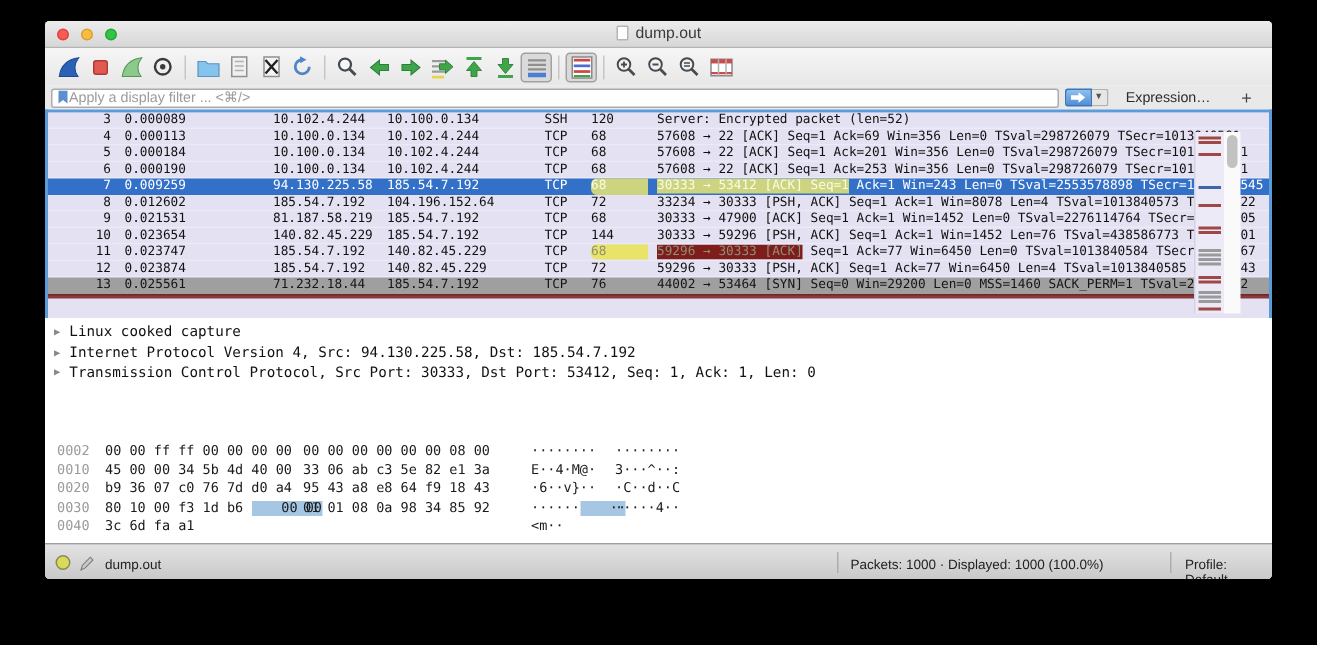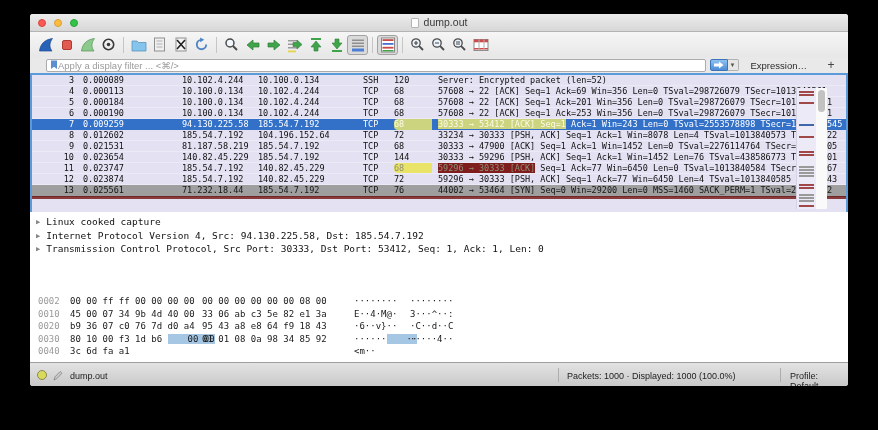--- a/index.html
+++ b/index.html
@@ -27,21 +27,21 @@
   .toolbar { height:25px; background:linear-gradient(#f6f6f6,#e7e7e7);
              display:flex; align-items:center; padding-left:5px; }
   .tbi { width:21px; height:20px; display:flex; align-items:center; justify-content:center; }
   .tsep { width:1px; height:16px; background:#c6c6c6; margin:0 4px; }
   .press { background:#dadada; border:1px solid #a2a2a2; border-radius:3px; }
   .stop-sq { width:10px; height:10px; background:#e05a52; border:1px solid #b03a34; border-radius:2px; }
 
   
   .filterbar { height:16px; background:#e9e9e9; display:flex; align-items:center; padding:0 4px; }
   .finput { flex:1; height:13px; background:#fff; border:1px solid #ababab; border-radius:2px;
-            display:flex; align-items:center; padding:0 3px;margin-left:12px; }
+            display:flex; align-items:center; padding:0 3px; }
   .finput input { flex:1; border:none; outline:none; background:transparent;
                   font-size:9.5px; color:#444;
                   font-family:"Liberation Sans","DejaVu Sans",sans-serif; }
   .finput input::placeholder { color:#9b9b9b; }
   .applybtn { width:18px; height:12px; margin-left:4px; border-radius:2px 0 0 2px;
               background:linear-gradient(#8fc1f0,#4e8ed8); border:1px solid #3c74b8;
               display:flex; align-items:center; justify-content:center; }
   .applycaret { width:11px; height:12px; background:#e6e6e6; border:1px solid #b2b2b2; border-left:none;
                 border-radius:0 2px 2px 0; font-size:6px; color:#555; text-align:center; line-height:11px; }
   .exprlabel { font-size:9.5px; color:#2b2b2b; margin:0 9px 0 12px; }
@@ -404,21 +404,21 @@
     <div class="dline"><span class="tri">▶</span><span>Linux cooked capture</span></div>
     <div class="dline"><span class="tri">▶</span><span>Internet Protocol Version 4, Src: 94.130.225.58, Dst: 185.54.7.192</span></div>
     <div class="dline"><span class="tri">▶</span><span>Transmission Control Protocol, Src Port: 30333, Dst Port: 53412, Seq: 1, Ack: 1, Len: 0</span></div>
   </div>
 
   <div class="bytes">
     <div class="hrow">
       <span class="off">0002</span><span class="hx1">00 00 ff ff 00 00 00 00</span><span class="hx2">00 00 00 00 00 00 08 00</span><span class="as1">········</span><span>········</span>
     </div>
     <div class="hrow">
-      <span class="off">0010</span><span class="hx1">45 00 07 34 9b 4d 40 00</span><span class="hx2">33 06 ab c3 5e 82 e1 3a</span><span class="as1">E··4·M@·</span><span>3···^··:</span>
+      <span class="off">0010</span><span class="hx1">45 00 00 34 5b 4d 40 00</span><span class="hx2">33 06 ab c3 5e 82 e1 3a</span><span class="as1">E··4·M@·</span><span>3···^··:</span>
     </div>
     <div class="hrow">
       <span class="off">0020</span><span class="hx1">b9 36 07 c0 76 7d d0 a4</span><span class="hx2">95 43 a8 e8 64 f9 18 43</span><span class="as1">·6··v}··</span><span>·C··d··C</span>
     </div>
     <div class="hrow">
       <span class="off">0030</span><span class="hx1"><span>80 10 00 f3 1d b6 </span><span class="bsel">00 00</span></span><span class="hx2">01 01 08 0a 98 34 85 92</span><span class="as1"><span>······</span><span class="bsel">··</span></span><span>·····4··</span>
     </div>
     <div class="hrow">
       <span class="off">0040</span><span class="hx1">3c 6d fa a1</span><span class="hx2"></span><span class="as1">&lt;m··</span><span></span>
     </div>

